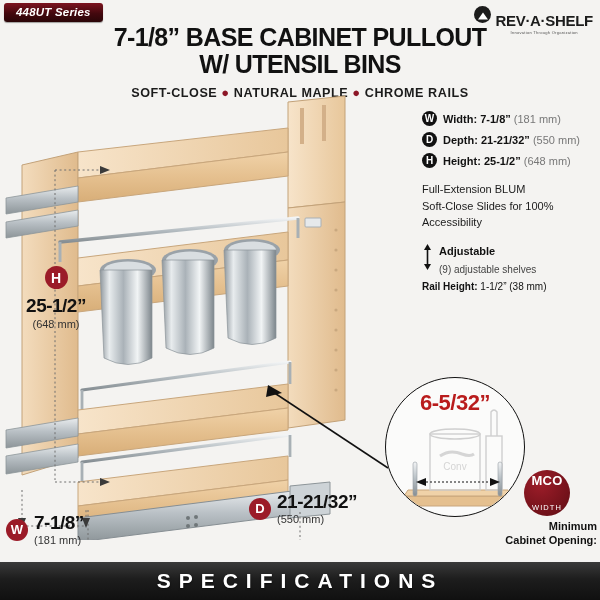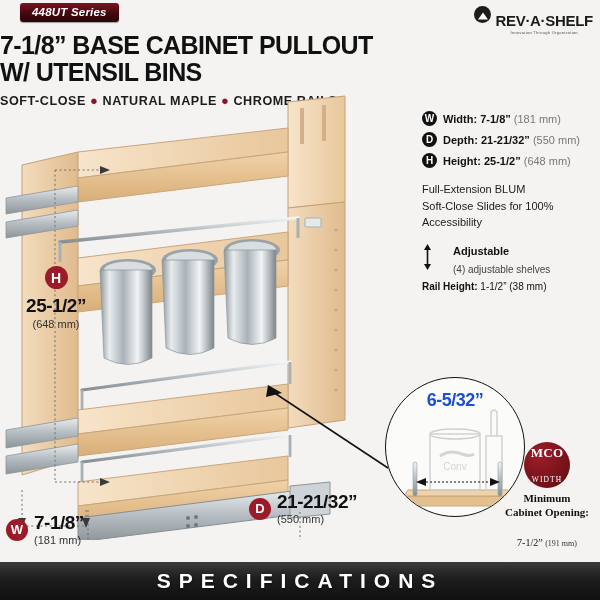--- a/index.html
+++ b/index.html
@@ -10,21 +10,20 @@
     position:relative;
   }
   
   #series-badge{
     position:absolute; left:4px; top:3px;
     padding:3px 12px 4px 12px;
     background:linear-gradient(180deg,#7d1420 0%,#43080e 55%,#2a0508 100%);
     color:#fff; font-size:11.5px; font-weight:bold; font-style:italic;
     border-radius:3px; letter-spacing:.2px;
     box-shadow:0 1px 1px rgba(0,0,0,.35);
-    margin-left:16px;
   }
   #brand-logo{
     position:absolute; right:7px; top:5px;
     display:flex; align-items:flex-start; gap:4px;
   }
   #brand-logo .mark{
     width:17px;height:17px;border-radius:50%;
     background:#1c1c1c; position:relative; margin-top:1px;
   }
   #brand-logo .mark:after{
@@ -36,21 +35,21 @@
   }
   #brand-logo .words{ line-height:1;margin-top:8px; }
   #brand-logo .name{
     font-size:15px;font-weight:bold;color:#1c1c1c;letter-spacing:-.3px;
   }
   #brand-logo .tag{
     font-size:4.1px;color:#555;letter-spacing:.25px;margin-top:2px;
     display:block; text-align:center;
   }
   
-  #title-block{ position:absolute; left:0; right:0; top:32px; text-align:left;}
+  #title-block{ position:absolute; left:0; right:0; top:24px; text-align:center;}
   #title-line1, #title-line2{
     font-size:25px;font-weight:bold;color:#111;letter-spacing:-.6px;line-height:1.08;
   }
   #subtitle{
     margin-top:7px;font-size:12.6px;font-weight:bold;color:#1b1b1b;letter-spacing:.55px;
   }
   #subtitle .dot{ color:#8c1626; font-size:13px; }
   
   #spec-panel{ position:absolute; left:418px; top:104px; width:176px; }
   .sec-head{
@@ -62,21 +61,21 @@
   .sec-body{ padding:7px 2px 0 4px; }
   .dim-row{ display:flex; align-items:center; gap:6px; margin-bottom:6px; }
   .badge-circle{
     width:15px;height:15px;border-radius:50%;background:#111;color:#fff;
     font-size:10px;font-weight:bold;display:flex;align-items:center;justify-content:center;
     flex:0 0 auto;
   }
   .dim-text{ font-size:11px;font-weight:bold;color:#111; white-space:nowrap;}
   .dim-text .mm{ font-weight:normal;color:#777; }
   .para{ font-size:11px;color:#1b1b1b;line-height:1.5; }
-  .shelf-row{ display:flex; gap:20px; align-items:flex-start; margin-top:3px;}
+  .shelf-row{ display:flex; gap:6px; align-items:flex-start; margin-top:3px;}
   .arrow-ud{ width:11px; flex:0 0 auto; padding-top:1px;}
   .sh-title{ font-size:11px;font-weight:bold;color:#111;line-height:1.2;}
   .sh-sub{ font-size:10px;color:#444;line-height:1.45;}
   .rail-line{ font-size:10px;font-weight:bold;color:#111;margin-top:4px;}
   .rail-line .val{ font-weight:normal; }
   
   #h-dim{ position:absolute; left:8px; top:266px; width:96px; text-align:center;}
   #h-badge{
     width:23px;height:23px;border-radius:50%;
     background:#9b1b28;color:#fff;font-size:14px;font-weight:bold;
@@ -103,28 +102,28 @@
   #d-val{ font-size:19px;font-weight:bold;color:#111;letter-spacing:-.5px;line-height:1;}
   #d-mm{ font-size:11px;color:#333;margin-top:2px;}
   
   #callout{
     position:absolute; left:385px; top:377px; width:140px;height:140px;
     border-radius:50%; background:#fbfbfa; border:1.6px solid #111;
     overflow:hidden;
   }
   #callout-val{
     position:absolute;top:12px;left:0;right:0;text-align:center;
-    font-size:18px;font-weight:bold;color:#1d4ed8;letter-spacing:-.5px;
+    font-size:22px;font-weight:bold;color:#b91c1c;letter-spacing:-.5px;
   }
   #callout-mm{
     position:absolute;top:33px;left:0;right:0;text-align:center;
     font-size:11px;font-weight:bold;color:#111;
   }
   
-  #mco{ position:absolute; left:497px; top:442px; width:100px; text-align:center;font-family:Liberation Serif, serif;}
+  #mco{ position:absolute; left:497px; top:470px; width:100px; text-align:right;}
   #mco-circle{
     width:46px;height:46px;border-radius:50%;
     background:radial-gradient(circle at 35% 30%,#9d1d29,#5e0c13);
     color:#fff;margin:0 auto;display:flex;flex-direction:column;
     align-items:center;justify-content:center;line-height:1;
   }
   #mco-circle .m1{ font-size:13px;font-weight:bold;letter-spacing:.3px;}
   #mco-circle .m2{ font-size:7.5px;letter-spacing:1.1px;margin-top:17px;}
   #mco-l1,#mco-l2{ font-size:11px;font-weight:bold;color:#111;line-height:1.25;}
   #mco-l1{ margin-top:4px;}
@@ -330,21 +329,21 @@
 
   <div class="sec-body">
     <div class="shelf-row">
       <svg class="arrow-ud" viewBox="0 0 11 30">
         <path d="M5.5,2 L9,8 L2,8 Z" fill="#111"></path>
         <path d="M5.5,28 L9,22 L2,22 Z" fill="#111"></path>
         <rect x="4.7" y="7" width="1.6" height="16" fill="#111"></rect>
       </svg>
       <span>
         <span class="sh-title">Adjustable</span><br>
-        <span class="sh-sub">(4) adjustable shelves</span>
+        <span class="sh-sub">(9) adjustable shelves</span>
       </span>
     </div>
     <div class="rail-line">
       <span>Rail Height:</span>
       <span class="val">1-1/2” (38 mm)</span>
     </div>
   </div>
 </div>
 
 <div id="h-dim">

